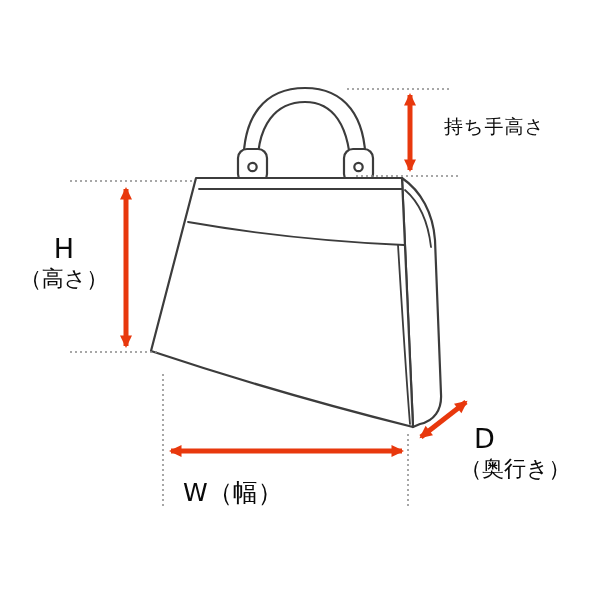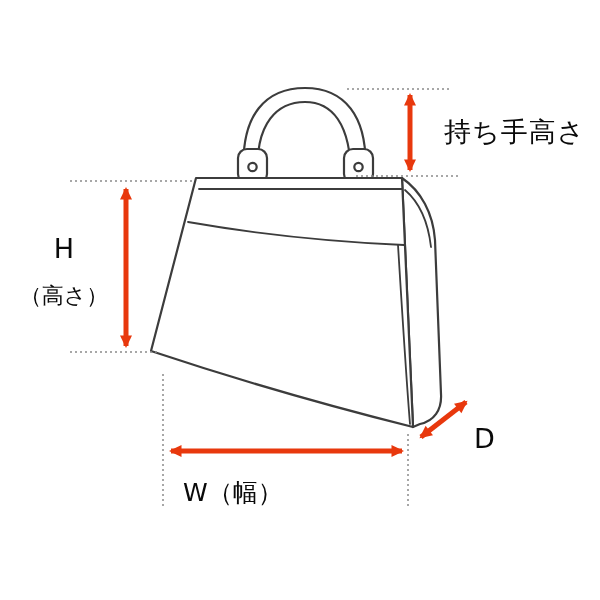--- a/index.html
+++ b/index.html
@@ -15,24 +15,24 @@
   
   .ol{fill:#ffffff;stroke:var(--outline);stroke-width:2.2;stroke-linejoin:round;stroke-linecap:round;}
   .ln{fill:none;stroke:var(--outline);stroke-width:1.8;stroke-linecap:round;}
   
   .guide{stroke:var(--guide);stroke-width:1.5;stroke-dasharray:2 3;fill:none;}
   
   .arrow-shaft{stroke:var(--arrow);stroke-width:5;fill:none;}
   .arrow-fill{fill:var(--arrow);}
   
   .label{position:absolute;color:#0a0a0a;white-space:nowrap;}
-  .handle-height-label{left:444px;top:114px;font-size:27px;letter-spacing:1px;}
+  .handle-height-label{left:444px;top:114px;font-size:19px;letter-spacing:1px;}
   .h-label{left:4px;top:234px;width:120px;text-align:center;}
   .dim-letter{font-size:27px;font-weight:500;line-height:1.1;}
-  .dim-caption{font-size:22px;margin-top:20px;line-height:1.1;}
+  .dim-caption{font-size:22px;margin-top:3px;line-height:1.1;}
   .w-label{left:183px;top:476px;width:204px;text-align:left;font-size:25px;}
   .d-label{left:460px;top:424px;text-align:left;}
   .d-letter{margin-left:14px;}
 </style>
 </head>
 <body>
 
 <div class="stage">
 
   <svg width="600" height="600" viewBox="0 0 600 600">
@@ -78,15 +78,16 @@
 
   <div class="label h-label">
     <div class="dim-letter">H</div>
     <div class="dim-caption">（高さ）</div>
   </div>
 
   <div class="label w-label">W（幅）</div>
 
   <div class="label d-label">
     <div class="dim-letter d-letter">D</div>
+    <div class="dim-caption">（奥行き）</div>
   </div>
 
 </div>
 
 </body></html>

